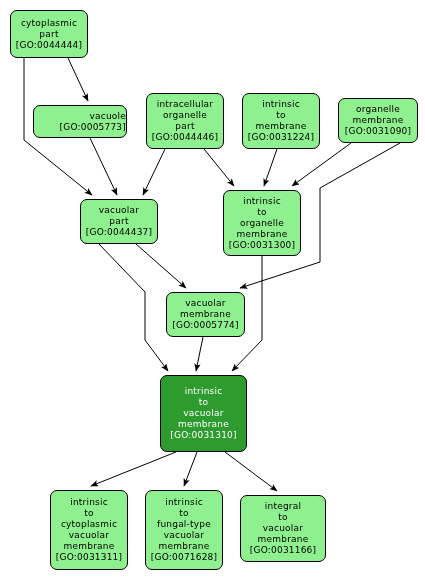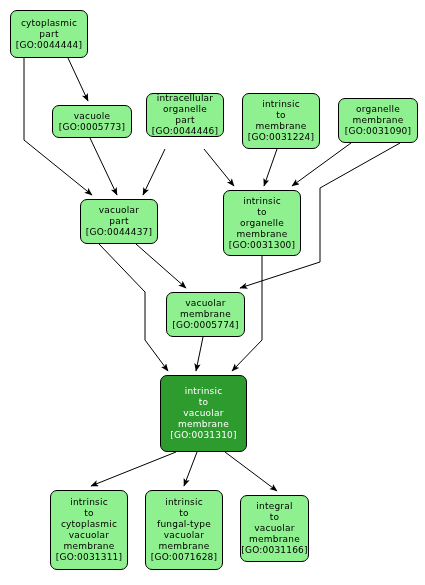--- a/index.html
+++ b/index.html
@@ -78,25 +78,25 @@
         <path d="M 225,452 L 277,491" fill="none" stroke="#000000" stroke-width="1" marker-end="url(#arrowhead)"></path>
       </g>
   </svg>
 
   <div id="nodes">
       <div class="node" style="left: 10px; top: 10px; width: 78px; height: 48px;">
         <span class="ln">cytoplasmic</span>
         <span class="ln">part</span>
         <span class="ln">[GO:0044444]</span>
       </div>
-      <div class="node" style="left: 52px; top: 105px; width: 80px; height: 33px;">
+      <div class="node" style="left: 33px; top: 105px; width: 94px; height: 33px; align-items: flex-end;">
         <span class="ln">vacuole</span>
         <span class="ln">[GO:0005773]</span>
       </div>
-      <div class="node" style="left: 146px; top: 93px; width: 78px; height: 44px;">
+      <div class="node" style="left: 146px; top: 93px; width: 78px; height: 56px;">
         <span class="ln">intracellular</span>
         <span class="ln">organelle</span>
         <span class="ln">part</span>
         <span class="ln">[GO:0044446]</span>
       </div>
       <div class="node" style="left: 242px; top: 93px; width: 78px; height: 56px;">
         <span class="ln">intrinsic</span>
         <span class="ln">to</span>
         <span class="ln">membrane</span>
         <span class="ln">[GO:0031224]</span>
@@ -139,21 +139,21 @@
         <span class="ln">[GO:0031311]</span>
       </div>
       <div class="node" style="left: 145px; top: 490px; width: 78px; height: 80px;">
         <span class="ln">intrinsic</span>
         <span class="ln">to</span>
         <span class="ln">fungal-type</span>
         <span class="ln">vacuolar</span>
         <span class="ln">membrane</span>
         <span class="ln">[GO:0071628]</span>
       </div>
-      <div class="node" style="left: 240px; top: 495px; width: 69px; height: 67px;">
+      <div class="node" style="left: 240px; top: 495px; width: 86px; height: 67px;">
         <span class="ln">integral</span>
         <span class="ln">to</span>
         <span class="ln">vacuolar</span>
         <span class="ln">membrane</span>
         <span class="ln">[GO:0031166]</span>
       </div>
     </div>
 
 </div>
 

